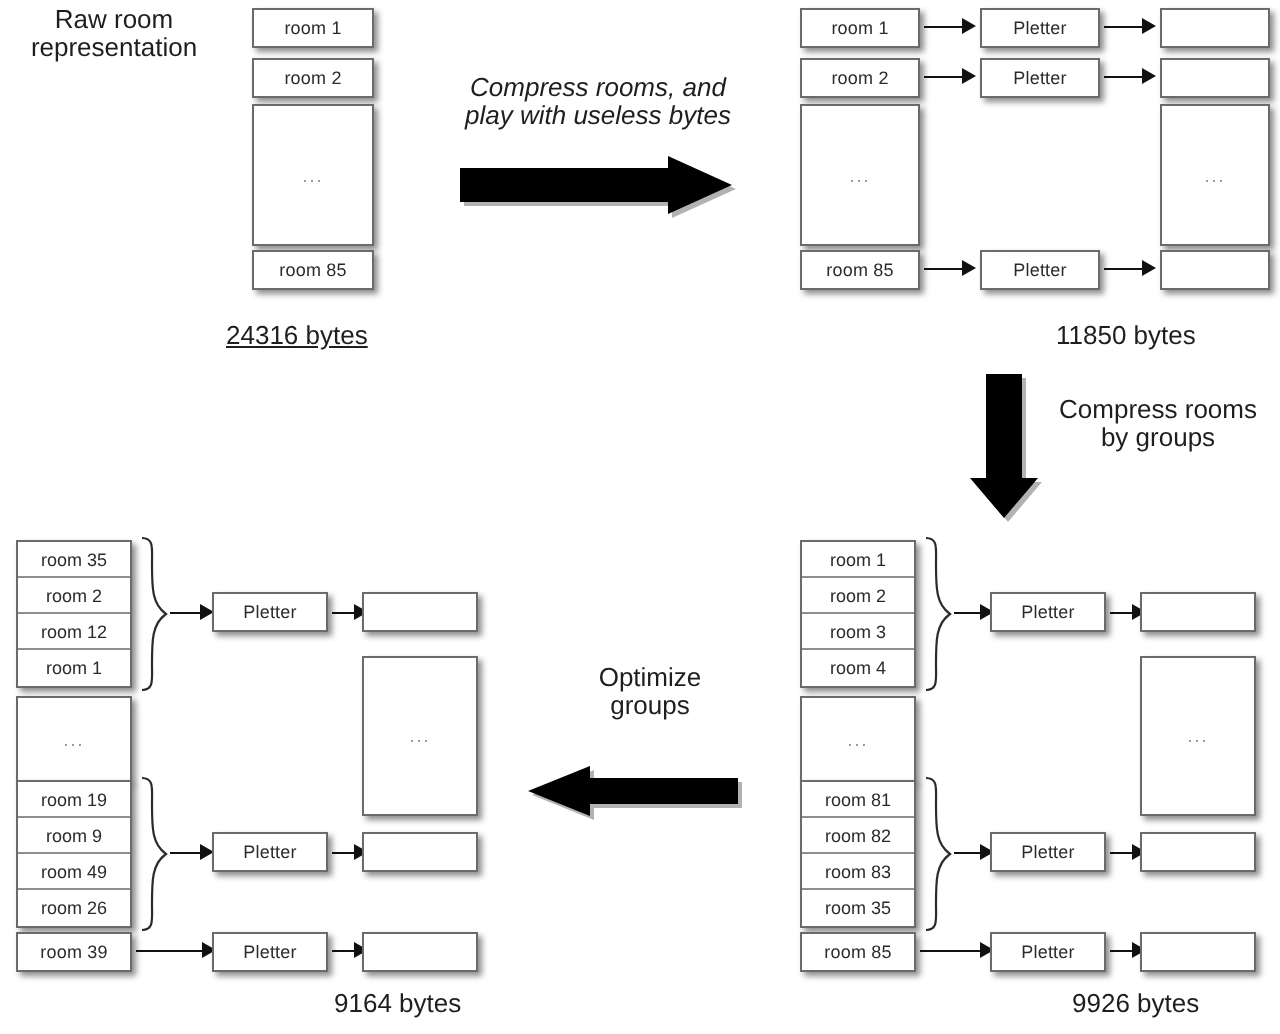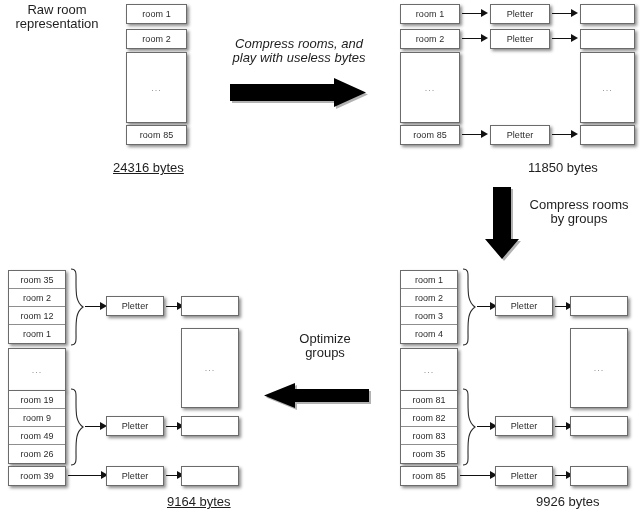--- a/index.html
+++ b/index.html
@@ -415,17 +415,17 @@
     <span>Pletter</span>
   </div>
   <div class="conn" style="left:166px; top:471px; width:18px;">
     <div class="shaft" style="width:11px;"></div>
     <div class="head" style="left:11px;"></div>
   </div>
   <div class="box" style="left:181px; top:466px; width:58px; height:20px;">
     <span></span>
   </div>
 
-  <div class="bytes" style="left:167px; top:494px;text-decoration:underline;">
+  <div class="bytes" style="left:167px; top:494px;">
     <span>9164 bytes</span>
   </div>
 
 </div>
 
 </body></html>

